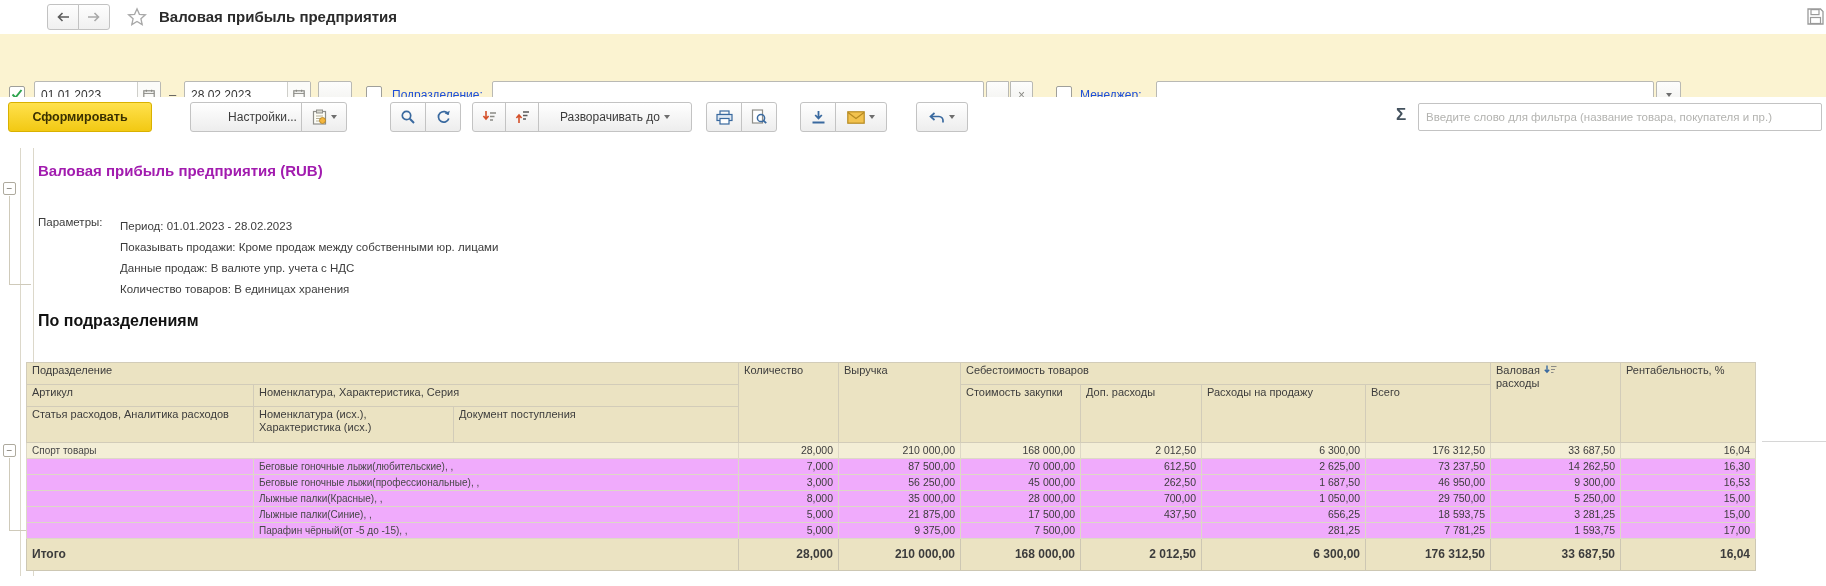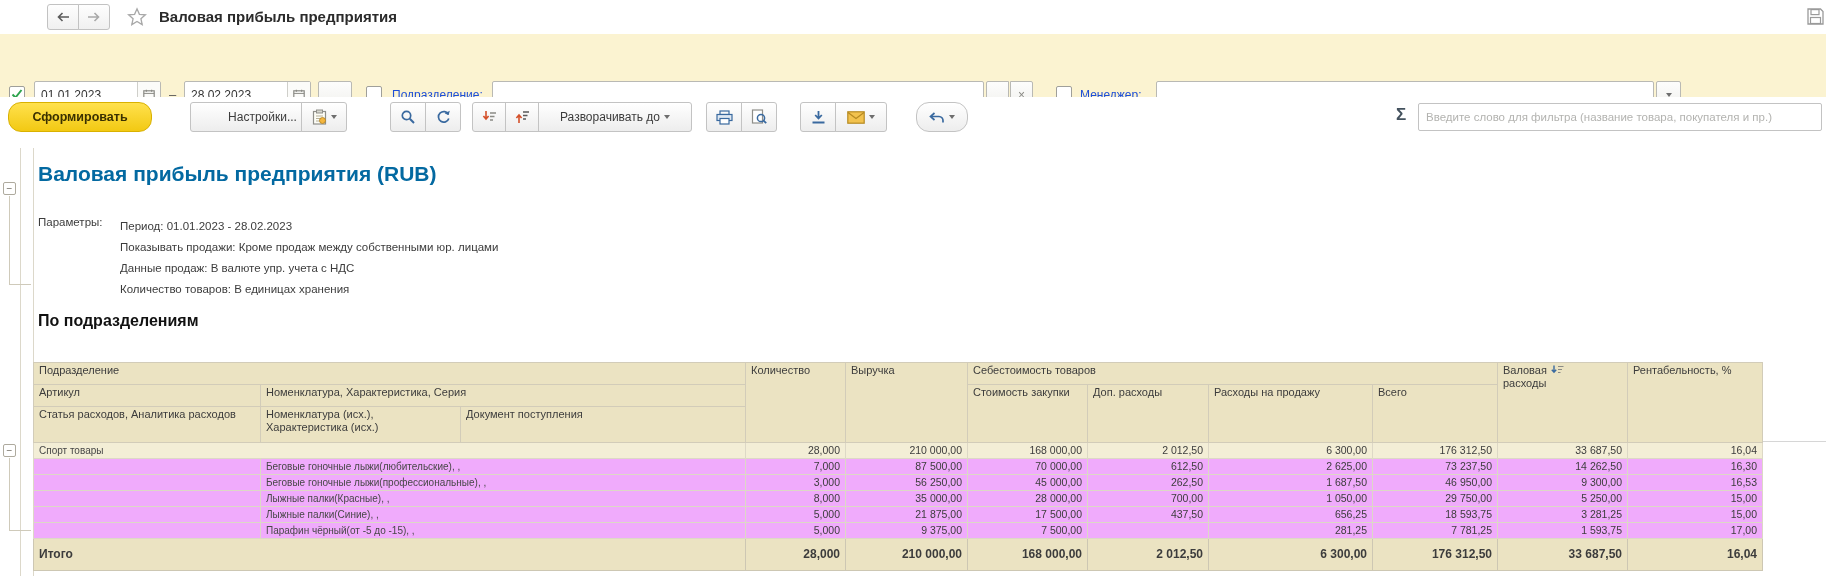--- a/index.html
+++ b/index.html
@@ -24,43 +24,43 @@
   .inpbox { position:absolute; height:27px; border:1px solid #b9b9b4; background:#fff; border-radius:2px; display:flex; align-items:stretch; }
   .inpbox input { border:0; outline:0; flex:1; min-width:0; font-family:"Liberation Sans",sans-serif; font-size:12px; color:#333; padding:0 6px; background:transparent; }
   .inpbtn { width:23px; border-left:1px solid #cfcfca; background:#fbfbf9; display:flex; align-items:center; justify-content:center; cursor:pointer; color:#8a8a85; font-size:11px; }
   .sidebtn { position:absolute; height:27px; border:1px solid #b9b9b4; background:linear-gradient(#fdfdfc,#f1f1ee); border-radius:2px;
              display:flex; align-items:center; justify-content:center; color:#8a8a85; font-size:11px; cursor:pointer; }
   .flabel { position:absolute; font-size:12px; color:#1d4ed8; white-space:nowrap; }
   .dash { position:absolute; font-size:13px; color:#555; }
 
   
   .toolbar { position:absolute; left:0; top:97px; width:1826px; height:43px; background:#fff; }
-  .btn { position:absolute; top:5px; height:30px; border:1px solid #c3c3c3; border-radius:13px; background:linear-gradient(#ffffff,#ededed);
+  .btn { position:absolute; top:5px; height:30px; border:1px solid #c3c3c3; border-radius:3px; background:linear-gradient(#ffffff,#ededed);
          display:flex; align-items:center; justify-content:center; gap:4px; font-size:12px; color:#3c3c3c; cursor:pointer; padding:0 8px; }
   .btn-generate { left:8px; width:144px; background:linear-gradient(#ffe14d,#f2c913); border-color:#d9b100; font-weight:bold; color:#3a3000; font-size:12.5px; }
   .caret { width:0; height:0; border-left:3.5px solid transparent; border-right:3.5px solid transparent; border-top:4px solid #6e6e6e; display:inline-block; }
   .sigma { position:absolute; left:1396px; top:8px; font-size:17px; font-weight:bold; color:#44525e; cursor:pointer; }
   .filterinput { position:absolute; left:1418px; top:6px; width:404px; height:28px; border:1px solid #c3c3c3; border-radius:2px; background:#fff; }
   .filterinput input { width:100%; height:100%; border:0; outline:0; font-family:"Liberation Sans",sans-serif; font-size:11.5px; color:#333; padding:0 7px; background:transparent; }
   .filterinput input::placeholder { color:#b3b3b0; }
 
   
   .report { position:absolute; left:0; top:140px; width:1826px; height:446px; background:#fff; }
   .vline { position:absolute; width:1px; background:#dcd8ca; }
   .expander { position:absolute; width:13px; height:13px; border:1px solid #aeaa9e; background:#fff; border-radius:2px;
               display:flex; align-items:center; justify-content:center; font-size:10px; line-height:10px; color:#6e6a60; cursor:pointer; }
   .bracket { position:absolute; border-left:1px solid #cfcaba; border-bottom:1px solid #cfcaba; }
-  .rtitle { position:absolute; left:38px; top:22px; font-size:21px; font-weight:bold; color:#0369a1; white-space:nowrap; }
+  .rtitle { position:absolute; left:38px; top:22px; font-size:15px; font-weight:bold; color:#a21caf; white-space:nowrap; }
   .plabel { position:absolute; left:38px; top:76px; font-size:11.5px; color:#3c3c3c; }
   .params { position:absolute; left:120px; top:76px; font-size:11.5px; color:#3c3c3c; line-height:21px; white-space:nowrap; }
   .section { position:absolute; left:38px; top:172px; font-size:16px; font-weight:bold; color:#111; white-space:nowrap; }
   .edge-line { position:absolute; left:1762px; top:301px; width:64px; height:1px; background:#d6d6d6; }
 
   
-  .gp-table { position:absolute; left:33px; top:222px; border-collapse:collapse; table-layout:fixed; width:1729px;
+  .gp-table { position:absolute; left:26px; top:222px; border-collapse:collapse; table-layout:fixed; width:1729px;
               font-size:11px; color:#3c3c3c; }
   .gp-table th, .gp-table td { border:1px solid #d2ccb9; overflow:hidden; white-space:nowrap; padding:1px 5px; vertical-align:top; }
   .gp-table thead th { background:#ebe3c2; font-weight:normal; text-align:left; }
   .gp-table thead tr.hr1 th { height:22px; }
   .gp-table thead tr.hr2 th { height:22px;margin-left:48px; }
   .gp-table thead tr.hr3 th { height:36px; }
   th.wrap { white-space:normal; line-height:13px; }
   th.r { text-align:right; }
   .gp-table td { height:16px; font-size:10.5px; line-height:13px; border-color:#ddd8c6; }
   td.num { text-align:right; }

